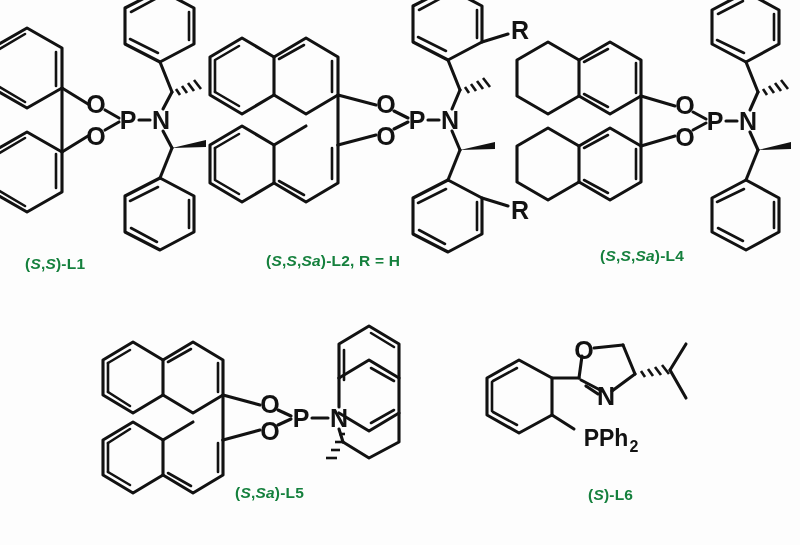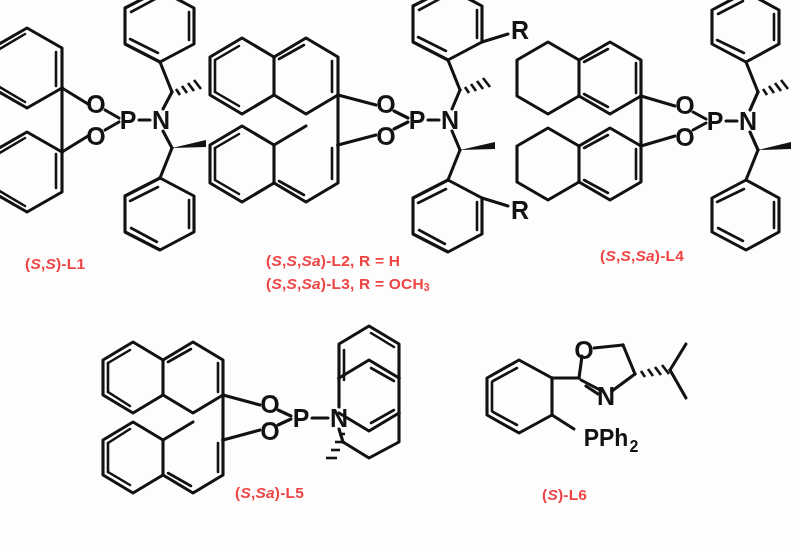--- a/index.html
+++ b/index.html
@@ -18,21 +18,21 @@
     font-family:"Liberation Sans", sans-serif;
     font-weight:bold;fill:#121212;
     text-anchor:middle;dominant-baseline:central;
   }
   .atom-lg{font-size:25px;}
   .atom-md{font-size:23px;}
   .atom-sub{font-size:16px;}
   .label{
     position:absolute;
     font-family:"Liberation Sans", sans-serif;
-    font-size:15.5px;font-weight:bold;color:#ef4444;
+    font-size:15.5px;font-weight:bold;color:#15803d;
     white-space:nowrap;letter-spacing:0.2px;
   }
   .label i{font-style:italic;}
   .label sub{font-size:10.5px;vertical-align:-2px;font-weight:bold;}
 </style>
 </head>
 <body style="background: rgb(253, 253, 253);">
 
 <div class="canvas">
 
@@ -152,23 +152,20 @@
       <path class="bond" d="M212,180 L177,198 L177,234 L212,252 L246,234 L246,198 Z"></path>
       <path class="bond-inner" d="M210,189 L182,203"></path>
       <path class="bond-inner" d="M183,230 L209,244"></path>
       <path class="bond-inner" d="M241,230 L241,202"></path>
       <path class="bond" d="M246,198 L272,206"></path>
     </g>
     <text class="atom atom-lg" x="284" y="210">R</text>
   </svg>
   <div class="label" style="left:266px;top:252px;">
     <span>(<i>S</i>,<i>S</i>,<i>Sa</i>)-L2, R = H</span>
-  </div>
-  <div class="label" style="left:266px;top:275px;">
-    <span>(<i>S</i>,<i>S</i>,<i>Sa</i>)-L3, R = OCH<sub>3</sub></span>
   </div>
 
   <svg class="struct" style="left:545px;top:4px;" width="255" height="235" viewBox="0 0 255 235">
 
     <g>
       <path class="bond" d="M96,92 L96,56 L65,38 L34,56 L34,92 L65,110 Z"></path>
       <path class="bond-inner" d="M91,89 L91,59"></path>
       <path class="bond-inner" d="M63,45 L39,58"></path>
       <path class="bond-inner" d="M39,90 L63,103"></path>
     </g>
@@ -317,17 +314,17 @@
       <path d="M163,37 L167,43"></path>
       <path d="M170,35 L175,42"></path>
       <path d="M177,33 L183,41"></path>
       <path d="M184,31 L191,40"></path>
     </g>
     <g>
       <path class="bond" d="M192,36 L208,10"></path>
       <path class="bond" d="M192,36 L208,64"></path>
     </g>
   </svg>
-  <div class="label" style="left:542px;top:486px;">
+  <div class="label" style="left:588px;top:486px;">
     <span>(<i>S</i>)-L6</span>
   </div>
 
 </div>
 
 </body></html>

